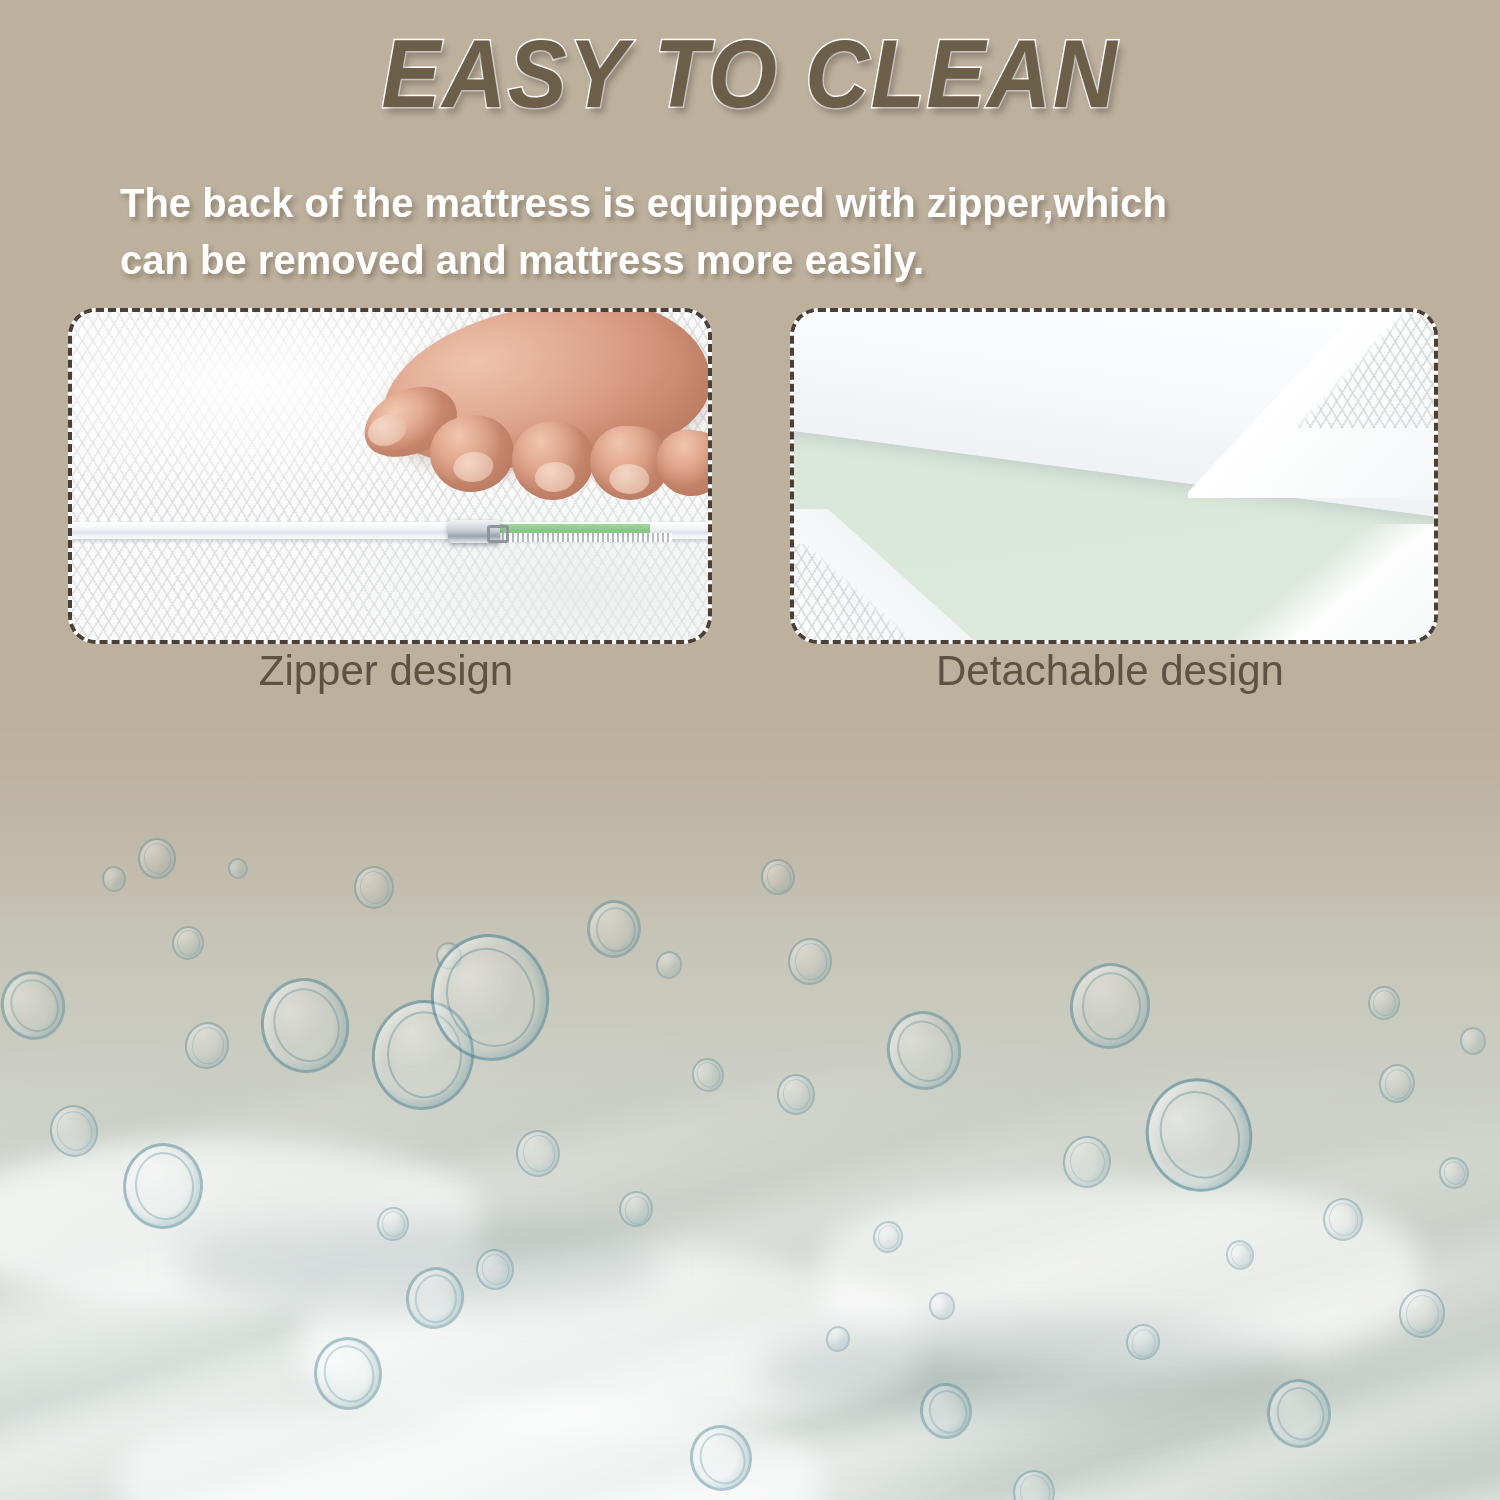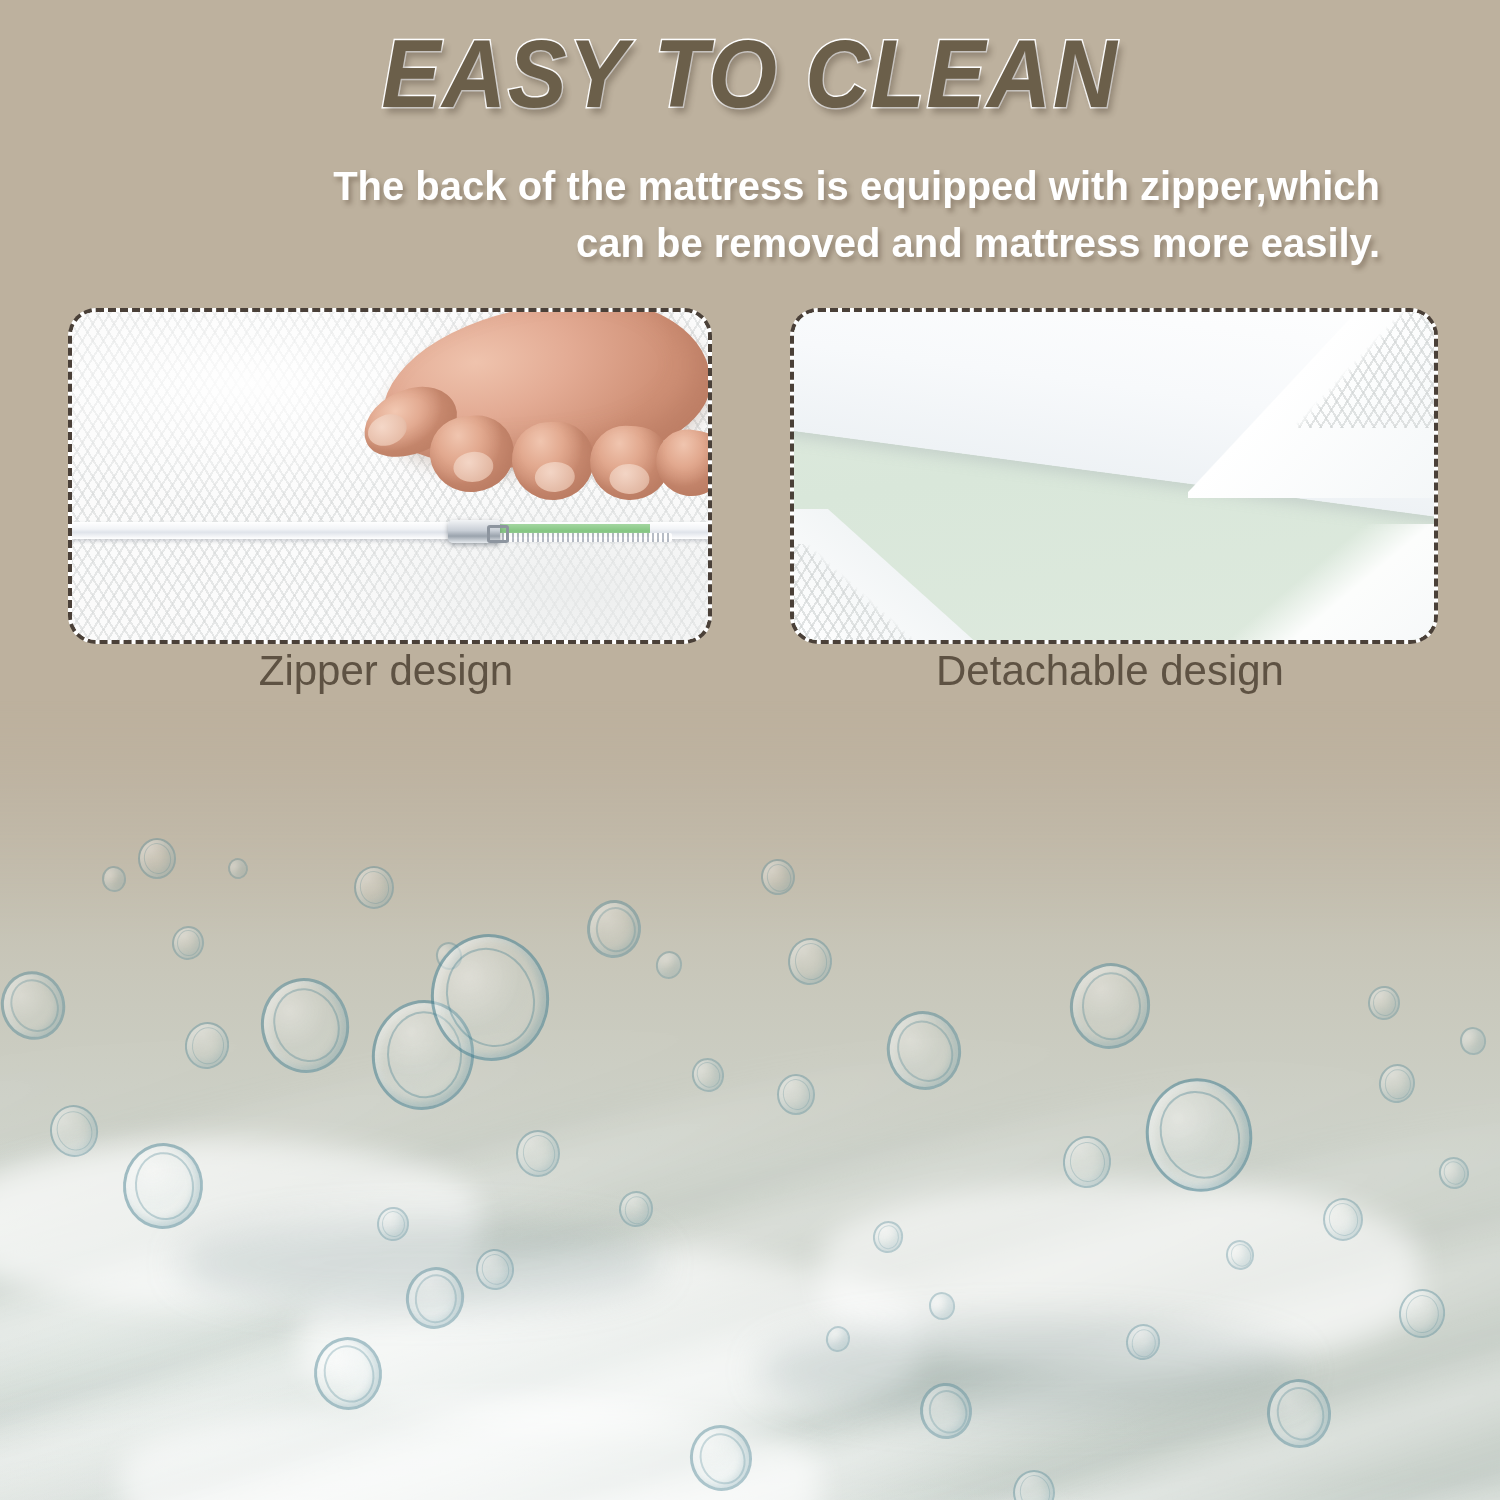--- a/index.html
+++ b/index.html
@@ -74,21 +74,21 @@
     position:absolute;left:0;right:0;top:24px;text-align:center;
     font-size:96px;font-weight:bold;font-style:italic;
     letter-spacing:2px;color:#6b5f4a;
     transform:scaleX(.92);
     -webkit-text-stroke:3px #ffffff;
     paint-order:stroke fill;
     text-shadow:4px 6px 7px rgba(60,48,34,.32);
     white-space:nowrap;line-height:1.05;
   }
   .subhead{
-    position:absolute;left:120px;right:120px;top:158px;text-align:right;
+    position:absolute;left:120px;right:120px;top:175px;text-align:left;
     font-size:40px;font-weight:bold;color:#ffffff;line-height:1.42;
     text-shadow:3px 4px 5px rgba(85,70,52,.42);
   }
 
   
   .panel{
     position:absolute;top:308px;height:328px;
     border:4px dashed #4a4038;border-radius:28px;
     overflow:hidden;background:#ffffff;
   }

